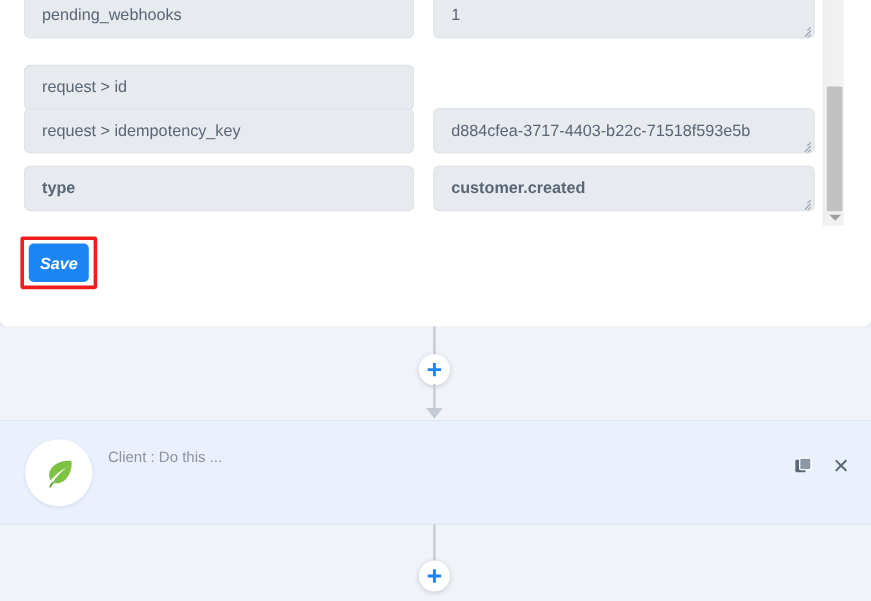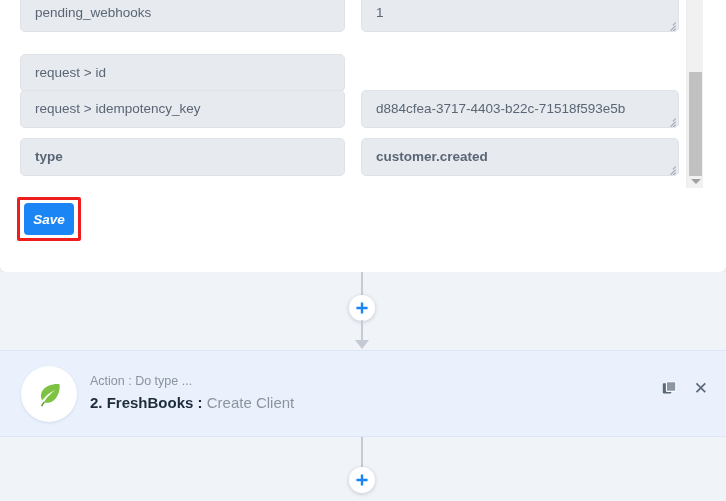--- a/index.html
+++ b/index.html
@@ -239,24 +239,21 @@
     <div class="action-card">
 
       <div class="app-avatar">
         <svg width="32" height="32" viewBox="0 0 32 32">
           <path d="M26.5 6.2 C20.5 5.4 13.2 7.6 9.8 12.3 C7.2 15.9 7.6 20.1 9.3 22.3 C12.6 18.0 17.0 14.4 22.4 11.8 C18.0 15.2 13.8 19.3 11.0 24.2 C13.6 25.4 18.0 24.8 21.2 21.9 C25.5 18.1 27.3 11.3 26.5 6.2 Z" fill="#7dc242"></path>
           <path d="M10.9 24.4 C9.9 25.6 9.3 26.6 8.9 27.6" stroke="#5a9e2f" stroke-width="1.5" stroke-linecap="round" fill="none"></path>
         </svg>
       </div>
 
       <div class="card-text">
-        <div class="card-subtitle">Action : Do type ...</div>
-        <div class="card-title">
-          <span class="strong">2.</span><span class="strong">&nbsp;</span><span class="strong">FreshBooks</span><span class="sep">&nbsp;</span><span class="sep">:</span>&nbsp;<span>Create Client</span>
-        </div>
+        <div class="card-subtitle">Client : Do this ...</div>
       </div>
 
       <div class="card-actions">
         <span class="icon-btn">
           <svg width="15" height="15" viewBox="0 0 15 15">
             <rect x="0.8" y="2.2" width="8.5" height="10.4" rx="1" fill="#5a6878"></rect>
             <rect x="4.4" y="0.8" width="9.4" height="9.6" rx="1" fill="#8b97a5" stroke="#ffffff" stroke-width="1.1"></rect>
           </svg>
         </span>
         <span class="icon-btn close-glyph">✕</span>

